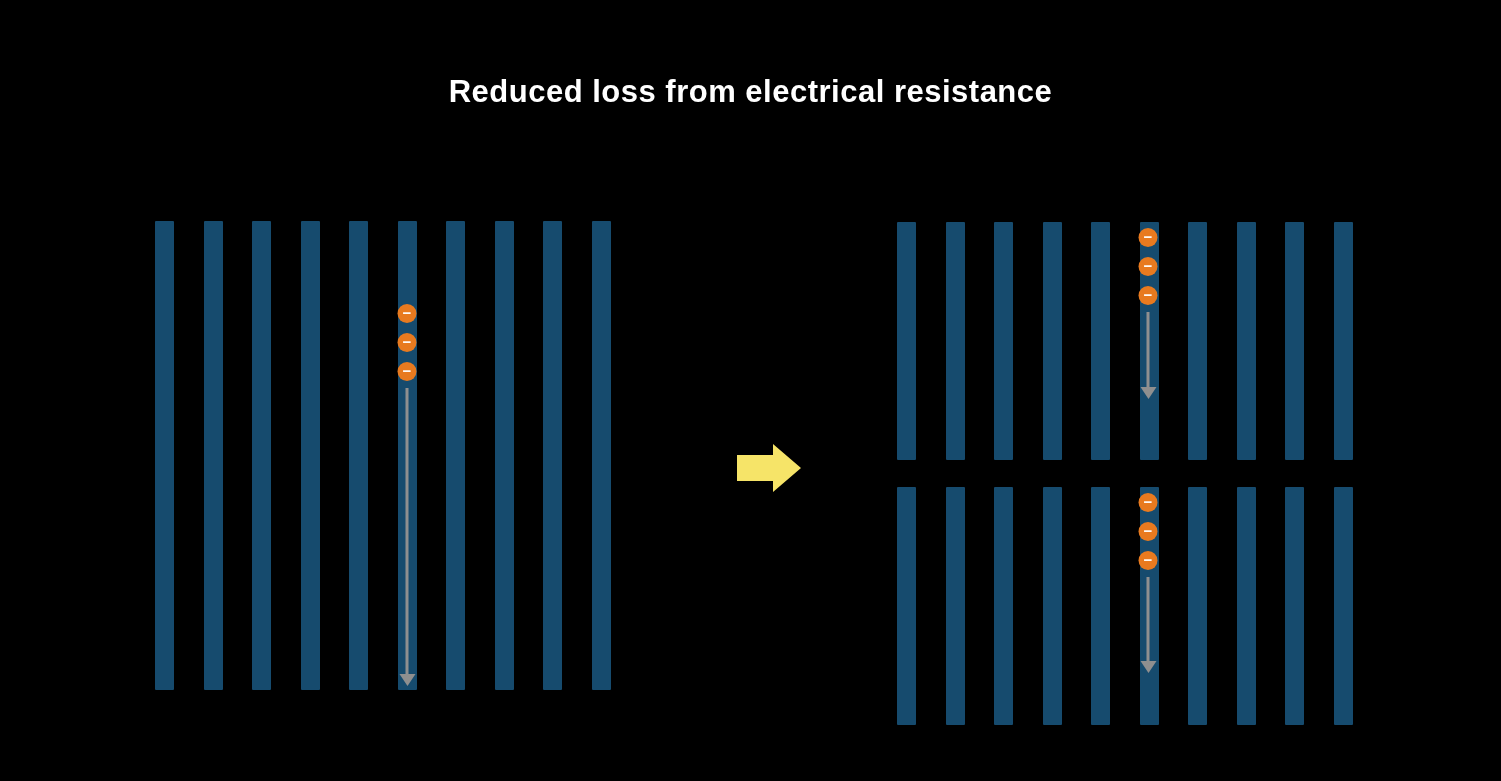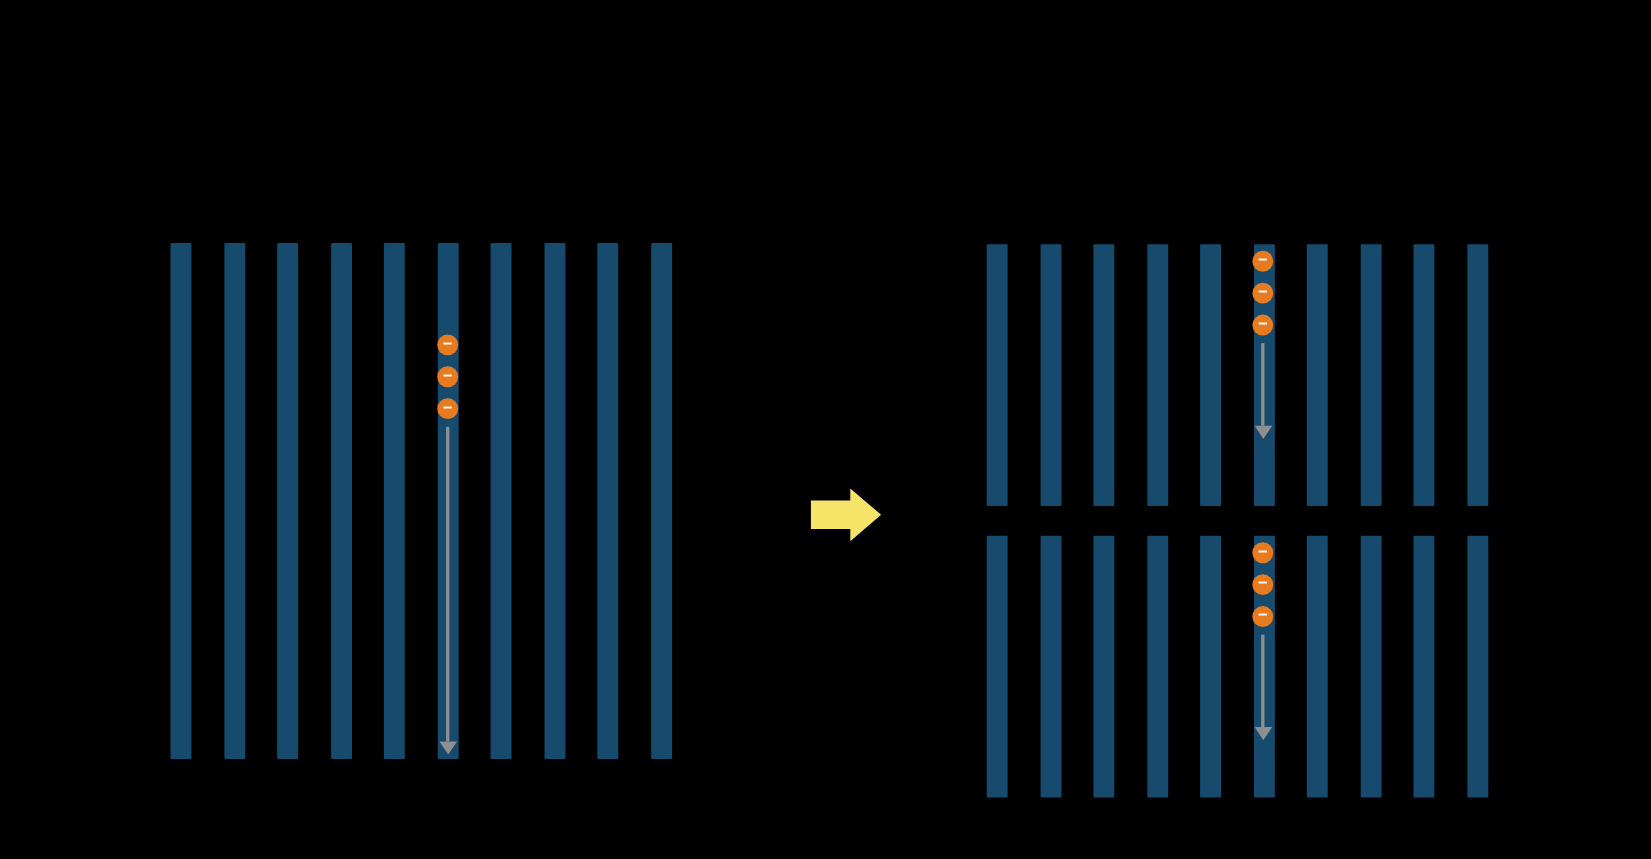--- a/index.html
+++ b/index.html
@@ -86,20 +86,21 @@
     position: absolute;
     left: 737px;
     top: 444px;
   }
 </style>
 </head>
 <body>
 
 <div class="stage">
 
+  <div class="title">Reduced loss from electrical resistance</div>
 
   <div class="bars bars-left">
       <div class="bar"></div>
       <div class="bar"></div>
       <div class="bar"></div>
       <div class="bar"></div>
       <div class="bar"></div>
       <div class="bar"></div>
       <div class="bar"></div>
       <div class="bar"></div>

